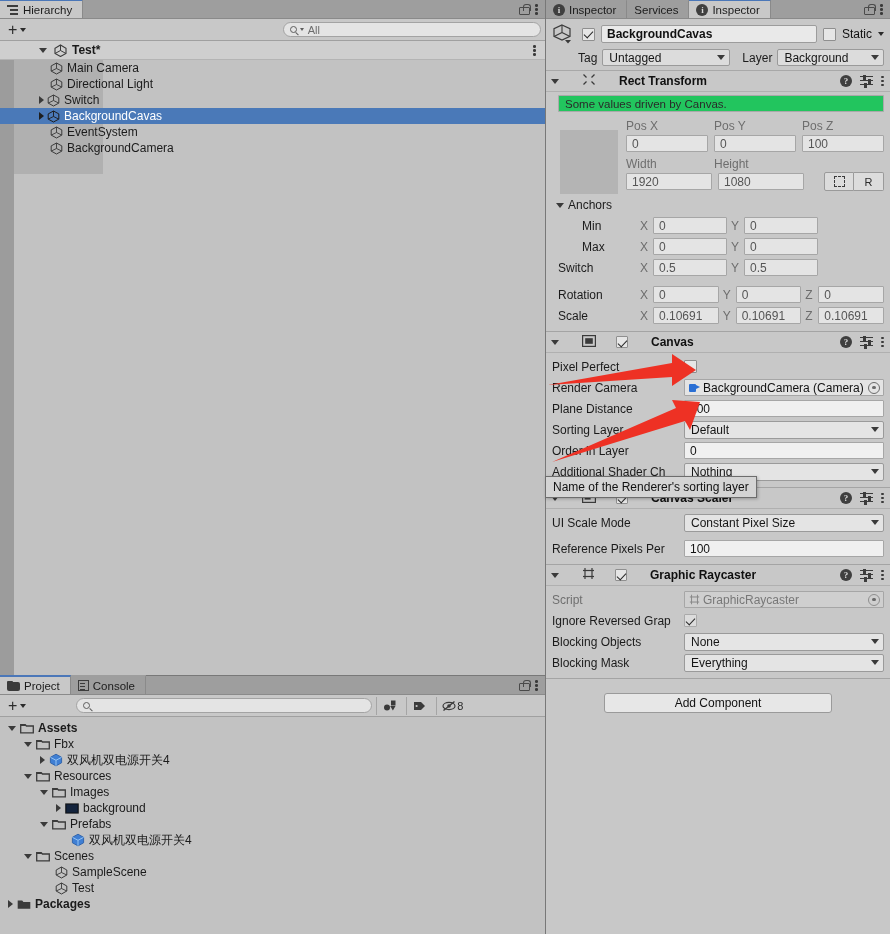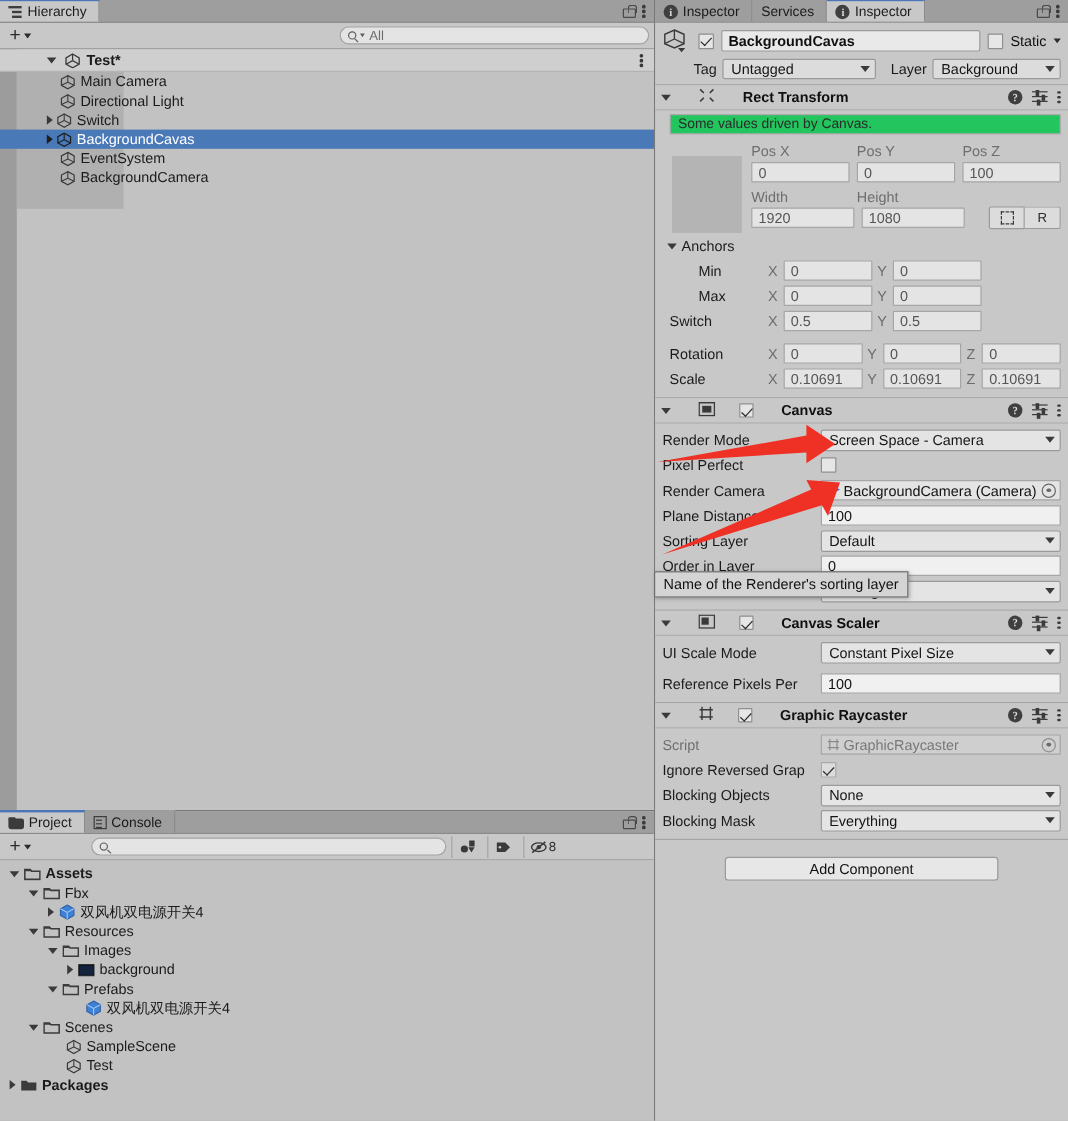--- a/index.html
+++ b/index.html
@@ -746,27 +746,20 @@
             </span>
           <span class="icon-kebab">
               <i></i>
               <i></i>
               <i></i>
             </span>
         </span>
       </div>
       <div class="comp-body">
         <div class="row">
-          <span class="lbl">Render Mode</span>
-          <div class="dd" style="flex:1;height:18px;background:#e4e4e4;">
-            <span>Screen Space - Camera</span>
-            <span class="arr"></span>
-          </div>
-        </div>
-        <div class="row">
           <span class="lbl">Pixel Perfect</span>
           <span class="cb"></span>
         </div>
         <div class="row">
           <span class="lbl">Render Camera</span>
           <div class="obj-field">
             <span class="cam-ico"></span>
             <span style="overflow:hidden;white-space:nowrap;">BackgroundCamera (Camera)</span>
             <span class="target-ico"></span>
           </div>

